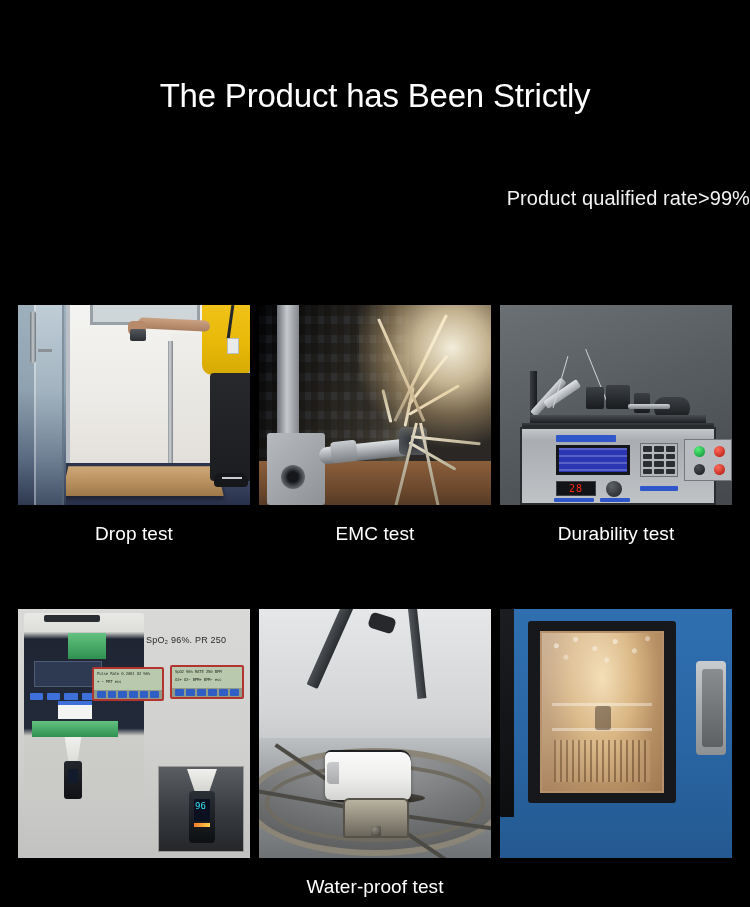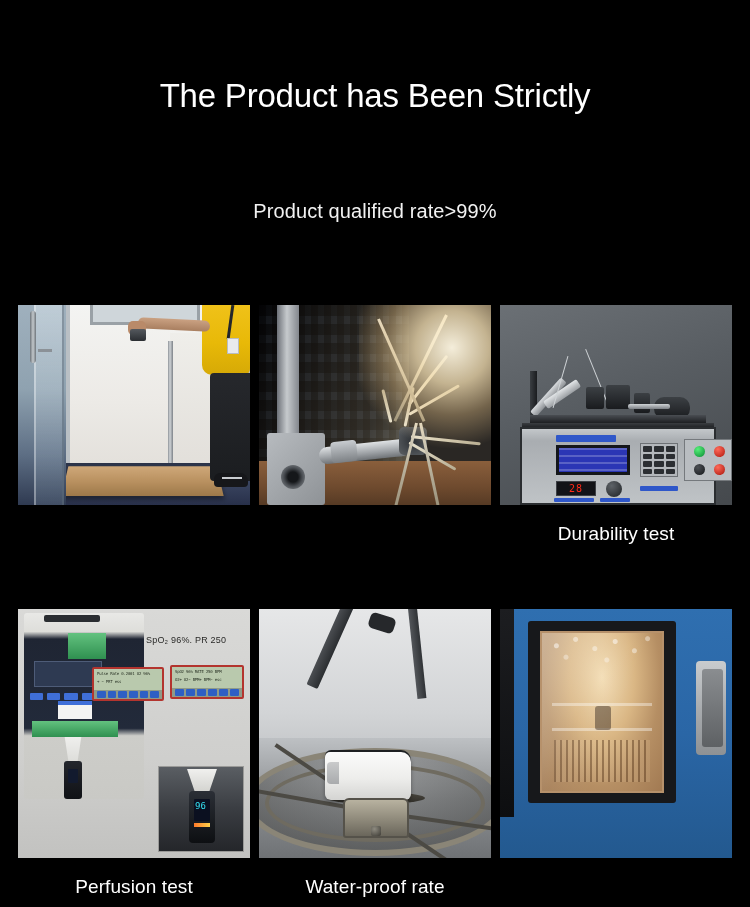--- a/index.html
+++ b/index.html
@@ -39,21 +39,21 @@
   .subline {
     position: absolute;
     left: 0;
     width: 750px;
     text-align: center;
     font-size: 20px;
     font-weight: 400;
     color: #f2f2f2;
     letter-spacing: 0.1px;
   }
-  #sub-1 { top: 200px; }
+  #sub-1 { top: 187px; text-align: right; }
   #sub-2 { top: 237px; }
 
   
   .grid {
     position: absolute;
     left: 18px;
     top: 305px;
     width: 714px;
     display: grid;
     grid-template-columns: repeat(3, 232px);
@@ -539,20 +539,21 @@
         <div class="drop-person-torso"></div>
         <div class="drop-lanyard"></div>
         <div class="drop-badge"></div>
         <div class="drop-arm"></div>
         <div class="drop-hand"></div>
         <div class="drop-device"></div>
         <div class="drop-legs"></div>
         <div class="drop-shoe"></div>
         <div class="drop-shoe-stripe"></div>
       </div>
+      <div class="caption">Drop test</div>
     </div>
 
     <div class="cell">
       <div class="photo p-emc">
         <div class="emc-absorb"></div>
         <div class="emc-absorb-sh"></div>
         <div class="emc-floor"></div>
         <div class="emc-mast"></div>
         <div class="emc-mount"></div>
         <div class="emc-mount-hole"></div>
@@ -564,20 +565,21 @@
         <div class="emc-el" style="left:152px;top:130px;width:70px;height:3px;transform:rotate(6deg);"></div>
         <div class="emc-el" style="left:150px;top:136px;width:54px;height:3px;transform:rotate(30deg);"></div>
         <div class="emc-el" style="left:146px;top:120px;width:40px;height:3px;transform:rotate(-78deg);"></div>
         <div class="emc-el" style="left:132px;top:116px;width:34px;height:3px;transform:rotate(-104deg);"></div>
         <div class="emc-leg" style="left:156px;top:118px;height:86px;transform:rotate(14deg);"></div>
         <div class="emc-leg" style="left:160px;top:118px;height:84px;transform:rotate(-12deg);"></div>
         <div class="emc-leg" style="left:118px;top:14px;height:112px;transform:rotate(-24deg);"></div>
         <div class="emc-leg" style="left:186px;top:10px;height:118px;transform:rotate(26deg);"></div>
         <div class="emc-flare"></div>
       </div>
+      <div class="caption">EMC test</div>
     </div>
 
     <div class="cell">
       <div class="photo p-dur">
         <div class="dur-post"></div>
         <div class="dur-arm"></div>
         <div class="dur-arm2"></div>
         <div class="dur-wire" style="left:60px;bottom:96px;height:54px;transform:rotate(16deg);"></div>
         <div class="dur-wire" style="left:96px;bottom:100px;height:58px;transform:rotate(-22deg);"></div>
         <div class="dur-blk" style="left:86px;bottom:96px;width:18px;height:22px;"></div>
@@ -670,21 +672,20 @@
         </div>
 
         <div class="perf-inset">
           <div class="perf-inset-cone"></div>
           <div class="perf-inset-dev"></div>
           <div class="perf-inset-scr"></div>
           <div class="perf-inset-num">96</div>
           <div class="perf-inset-bar"></div>
         </div>
       </div>
-      <div class="caption">Perfusion test</div>
     </div>
 
     <div class="cell row2">
       <div class="photo p-water">
         <div class="wat-bg-low"></div>
         <div class="wat-arm"></div>
         <div class="wat-arm2"></div>
         <div class="wat-nozzle"></div>
         <div class="wat-ring-outer"></div>
         <div class="wat-ring-mid"></div>
@@ -692,21 +693,21 @@
         <div class="wat-spoke" style="transform:rotate(-170deg);"></div>
         <div class="wat-spoke" style="transform:rotate(34deg);"></div>
         <div class="wat-spoke" style="transform:rotate(-146deg);"></div>
         <div class="wat-hub-top"></div>
         <div class="wat-device-dark"></div>
         <div class="wat-device"></div>
         <div class="wat-device-notch"></div>
         <div class="wat-hub"></div>
         <div class="wat-bolt"></div>
       </div>
-      <div class="caption">Water-proof rate</div>
+      <div class="caption">Water-proof test</div>
     </div>
 
     <div class="cell row2">
       <div class="photo p-temp">
         <div class="temp-leftstrip"></div>
         <div class="temp-frame"></div>
         <div class="temp-window">
           <div class="temp-shelf" style="top:44%;"></div>
           <div class="temp-shelf" style="top:60%;"></div>
           <div class="temp-obj"></div>

